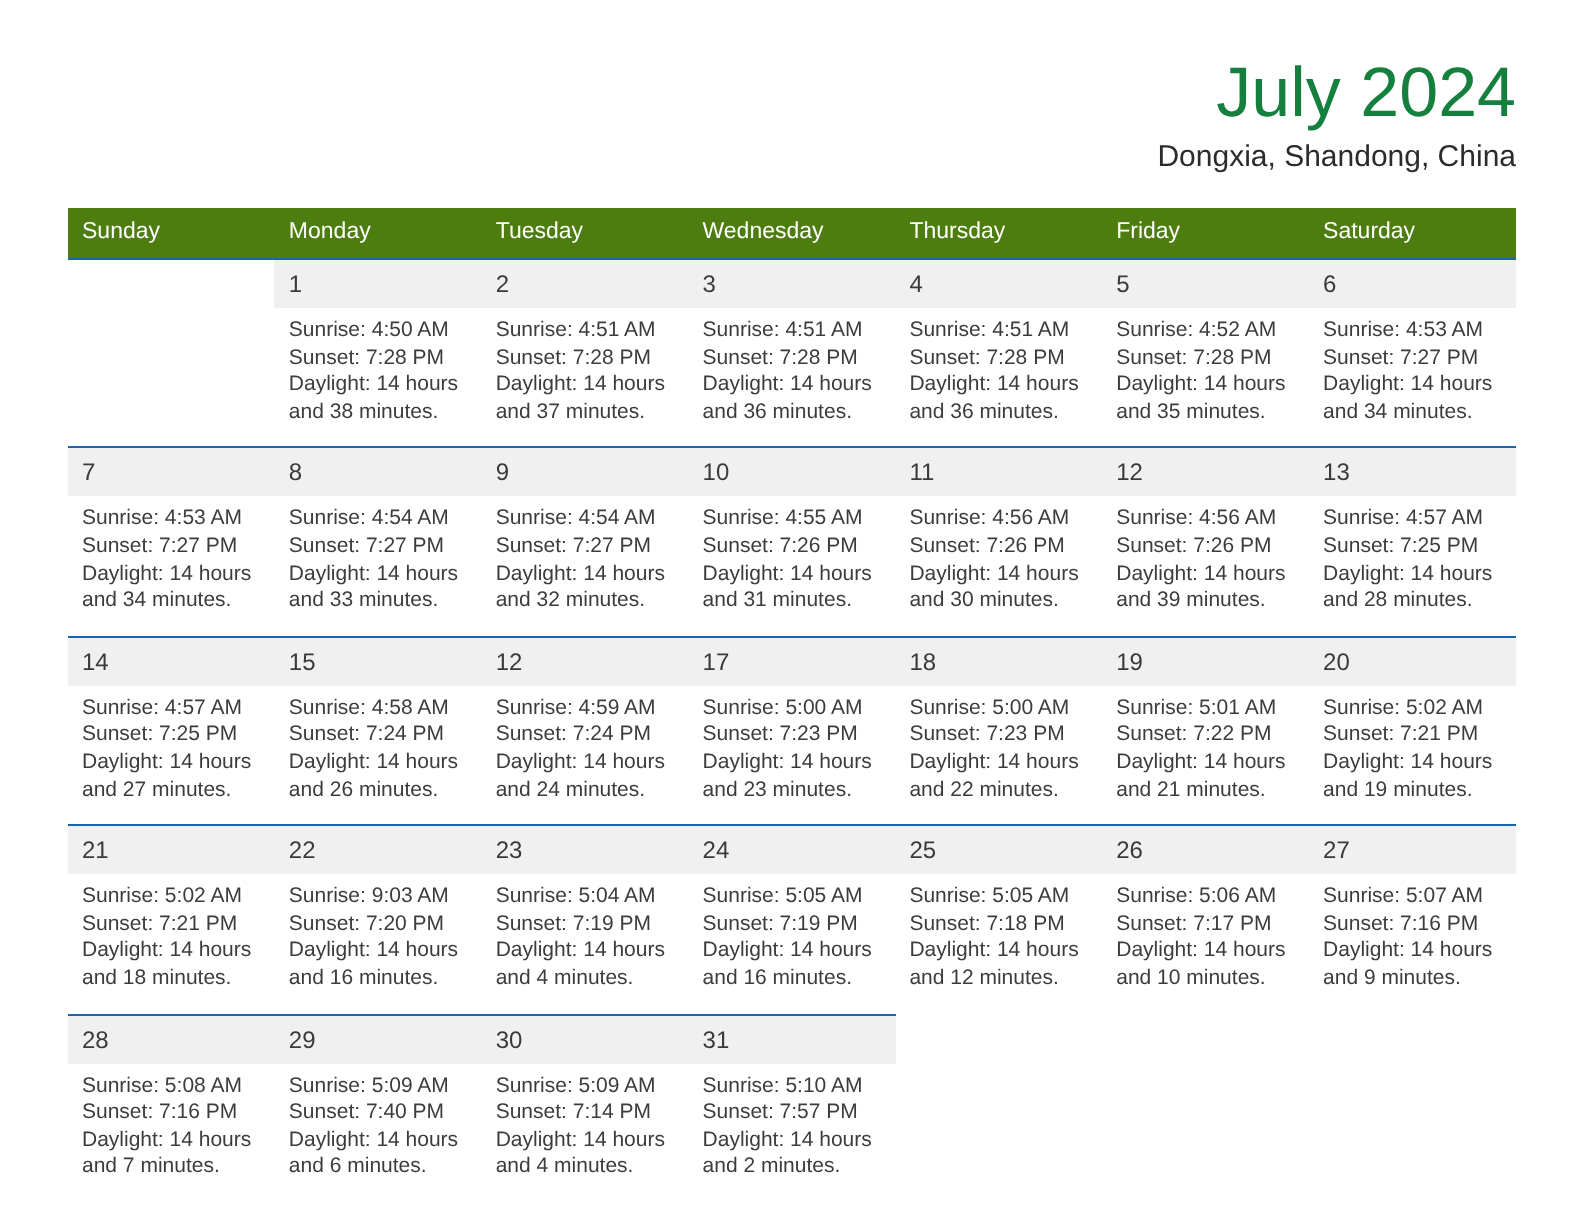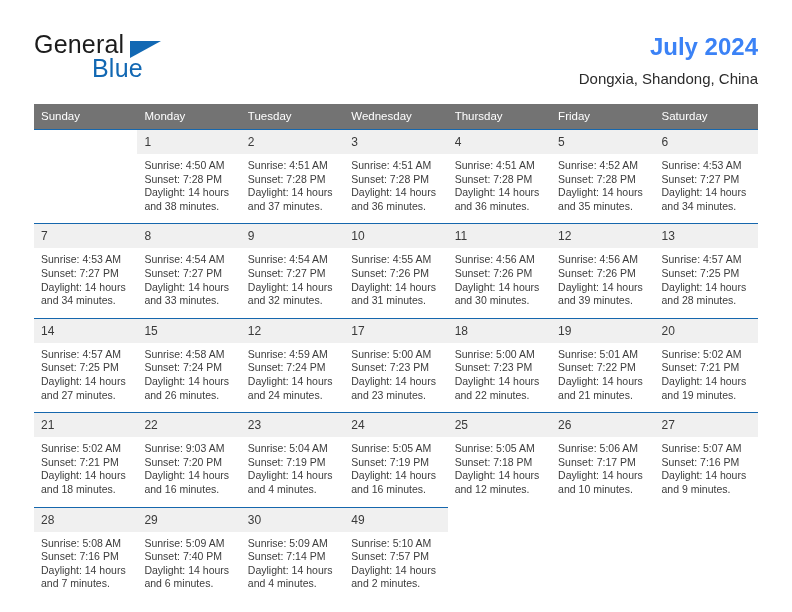--- a/index.html
+++ b/index.html
@@ -64,24 +64,24 @@
     font-family: "Liberation Sans", sans-serif;
   }
 
   .title-block {
     position: absolute;
     right: 0;
     top: 0;
     text-align: right;
   }
   .cal-title {
-    font-size: 24px;
-    color: #3b82f6;
+    font-size: 35px;
+    color: #15803d;
     line-height: 34px;
-    font-weight: bold;
+    font-weight: normal;
     margin: 0;
     white-space: nowrap;
   }
   .cal-subtitle {
     font-size: 15px;
     color: #2b2b2b;
     line-height: 22px;
     margin: 4px 0 0 0;
     white-space: nowrap;
   }
@@ -92,21 +92,21 @@
     left: 34px;
     top: 104px;
     width: 724px;
   }
   table.cal {
     border-collapse: collapse;
     table-layout: fixed;
     width: 724px;
   }
   table.cal th {
-    background: #737373;
+    background: #4d7c0f;
     color: #ffffff;
     font-weight: normal;
     font-size: 11.5px;
     text-align: left;
     padding: 6px 0 6px 7px;
     height: 11px;
     line-height: 13px;
   }
   table.cal col { width: 103.43px; }
 
@@ -151,25 +151,20 @@
   .info div { white-space: nowrap; }
   tr.week-row { height: 89px; }
 </style>
 </head>
 <body>
 
 <div class="page">
 
   <div class="header">
 
-    <div class="brand">
-      <span class="brand-general">General</span>
-      <span class="brand-tri"></span>
-      <span class="brand-blue">Blue</span>
-    </div>
 
     <div class="title-block">
       <h1 class="cal-title">July 2024</h1>
       <div class="cal-subtitle">Dongxia, Shandong, China</div>
     </div>
 
   </div>
 
   <div class="calendar">
     <table class="cal">
@@ -585,21 +580,21 @@
             <td class="daycell">
               <div class="daynum">30</div>
               <div class="info">
                 <div>Sunrise: 5:09 AM</div>
                 <div>Sunset: 7:14 PM</div>
                 <div>Daylight: 14 hours</div>
                 <div>and 4 minutes.</div>
               </div>
             </td>
             <td class="daycell">
-              <div class="daynum">49</div>
+              <div class="daynum">31</div>
               <div class="info">
                 <div>Sunrise: 5:10 AM</div>
                 <div>Sunset: 7:57 PM</div>
                 <div>Daylight: 14 hours</div>
                 <div>and 2 minutes.</div>
               </div>
             </td>
             <td class="daycell empty">
               <div class="daynum blank"></div>
             </td>

